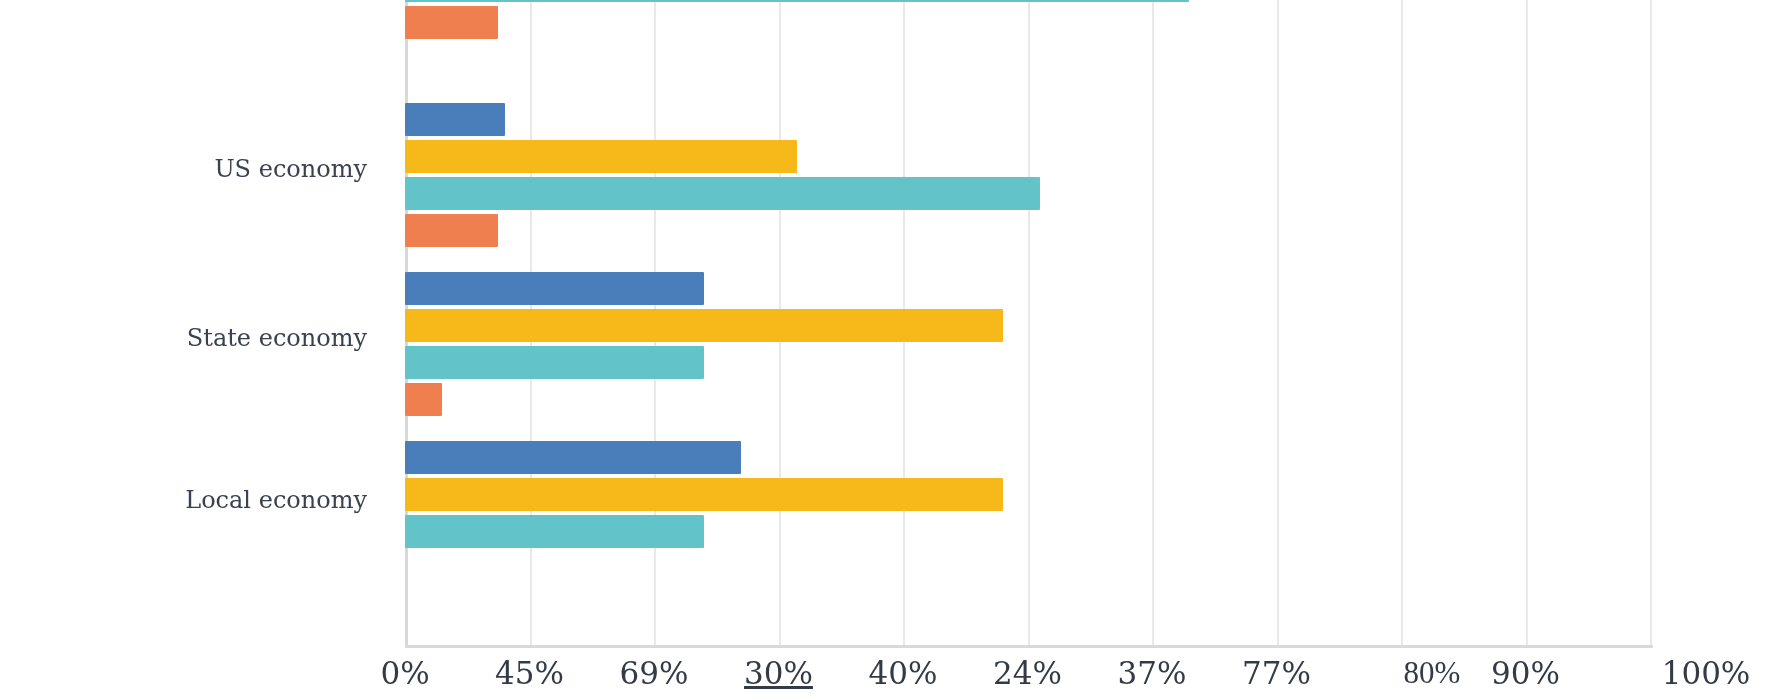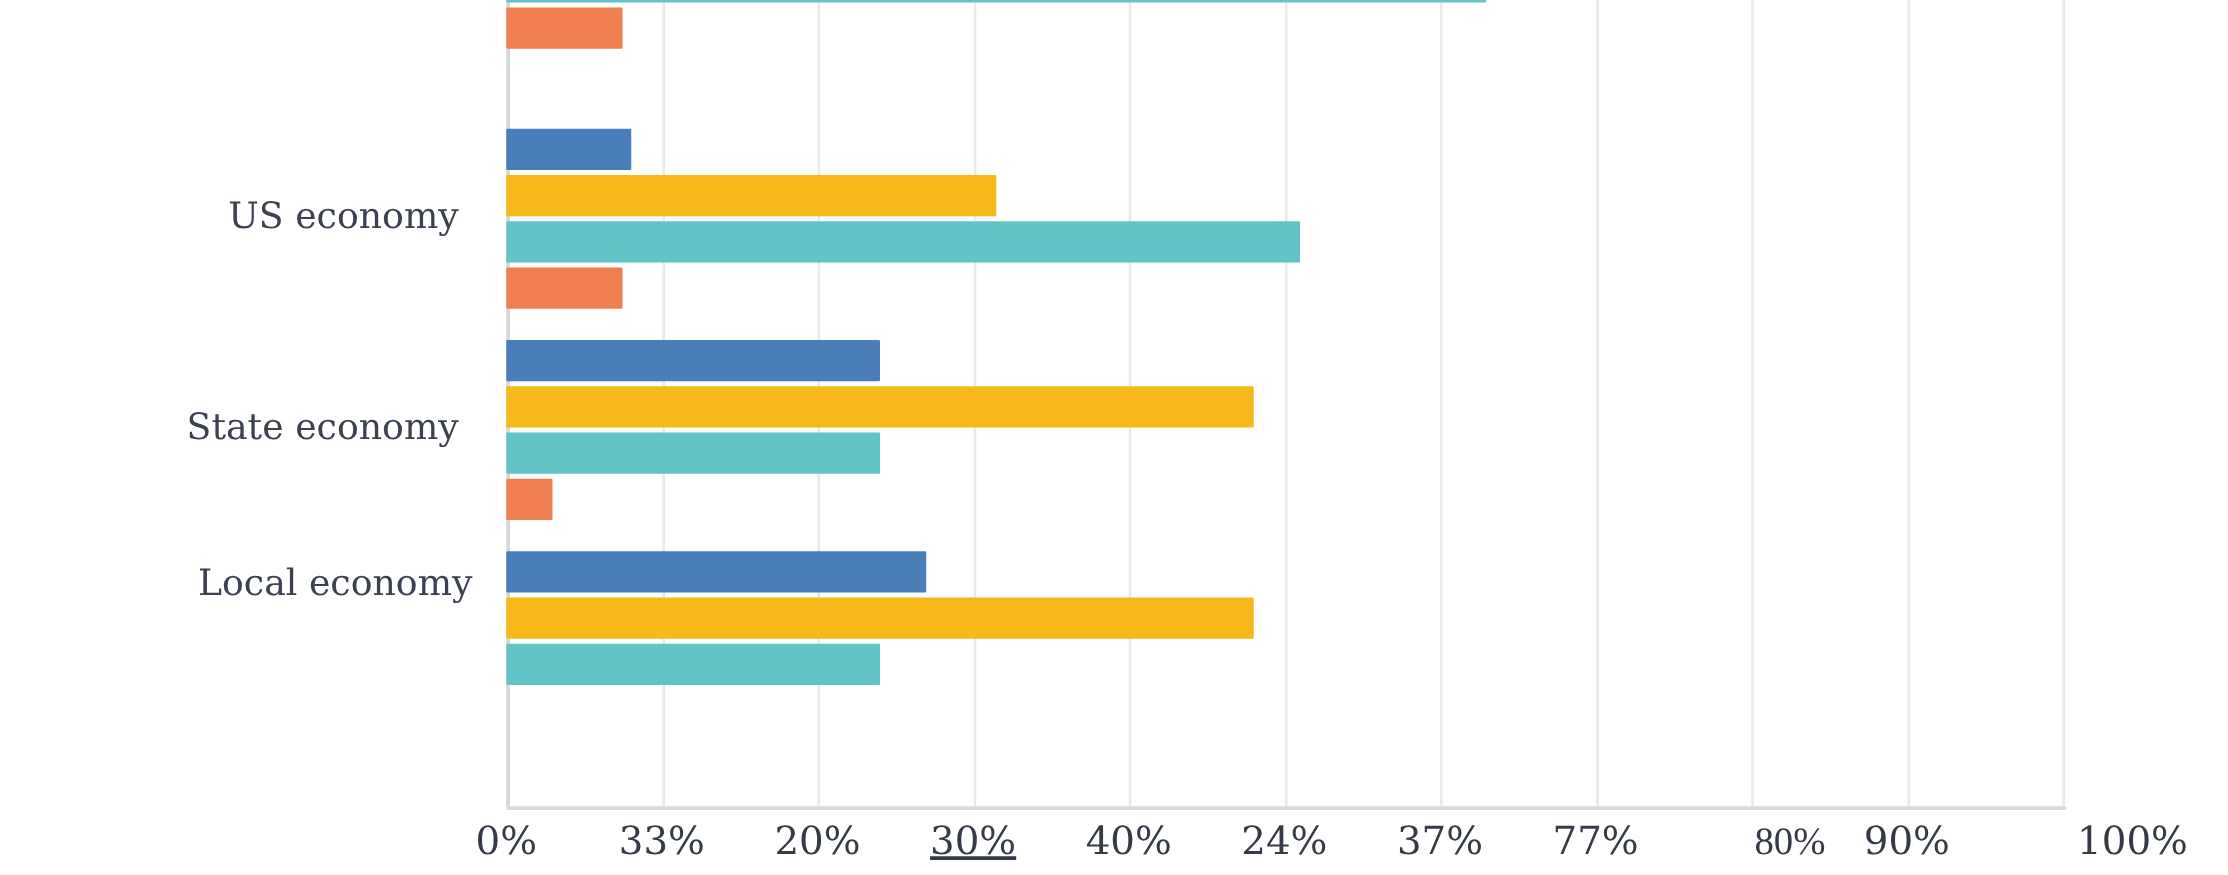--- a/index.html
+++ b/index.html
@@ -78,21 +78,21 @@
   .cat-label-wrap {
     position: absolute;
     left: 0;
     width: 385px;
     text-align: right;
   }
   .cat-label-wrap span {
     display: inline-block;
     padding-right: 18px;
     color: #3b4151;
-    font-size: 29px;
+    font-size: 24px;
     white-space: nowrap;
   }
 
   
   .tick-labels {
     position: absolute;
     left: 0;
     top: 655px;
     width: 1782px;
     height: 45px;
@@ -172,27 +172,27 @@
         <div class="bar-row">
           <div class="bar" title="27%" style="width: 336.15px; background: rgb(74, 126, 187);"></div>
         </div>
         <div class="bar-row">
           <div class="bar" title="48%" style="width: 597.6px; background: rgb(247, 184, 25);"></div>
         </div>
         <div class="bar-row">
           <div class="bar" title="24%" style="width: 298.8px; background: rgb(98, 195, 200);"></div>
         </div>
       </div>
-      <div class="cat-label-wrap" style="top: 449px; padding-left: 11px;"><span>Local economy</span></div>
+      <div class="cat-label-wrap" style="top: 486px;"><span>Local economy</span></div>
     </div>
 
   <div class="tick-labels" id="tick-labels">
       <div class="tick-label" style="left: 405px;">0%</div>
-      <div class="tick-label" style="left: 529.5px;">33%</div>
-      <div class="tick-label" style="left: 654px;">20%</div>
+      <div class="tick-label" style="left: 529.5px;">45%</div>
+      <div class="tick-label" style="left: 654px;">69%</div>
       <div class="tick-label" style="left: 778.5px; text-decoration: underline;">30%</div>
       <div class="tick-label" style="left: 903px; text-align: center;">40%</div>
       <div class="tick-label" style="left: 1027.5px;">24%</div>
       <div class="tick-label" style="left: 1152px;">37%</div>
       <div class="tick-label" style="left: 1276.5px;">77%</div>
       <div class="tick-label" style="left: 1432px; font-family: Liberation Serif, serif;">80%</div>
       <div class="tick-label" style="left: 1525.5px;">90%</div>
       <div class="tick-label" style="left: 1706px;">100%</div>
     </div>
 

